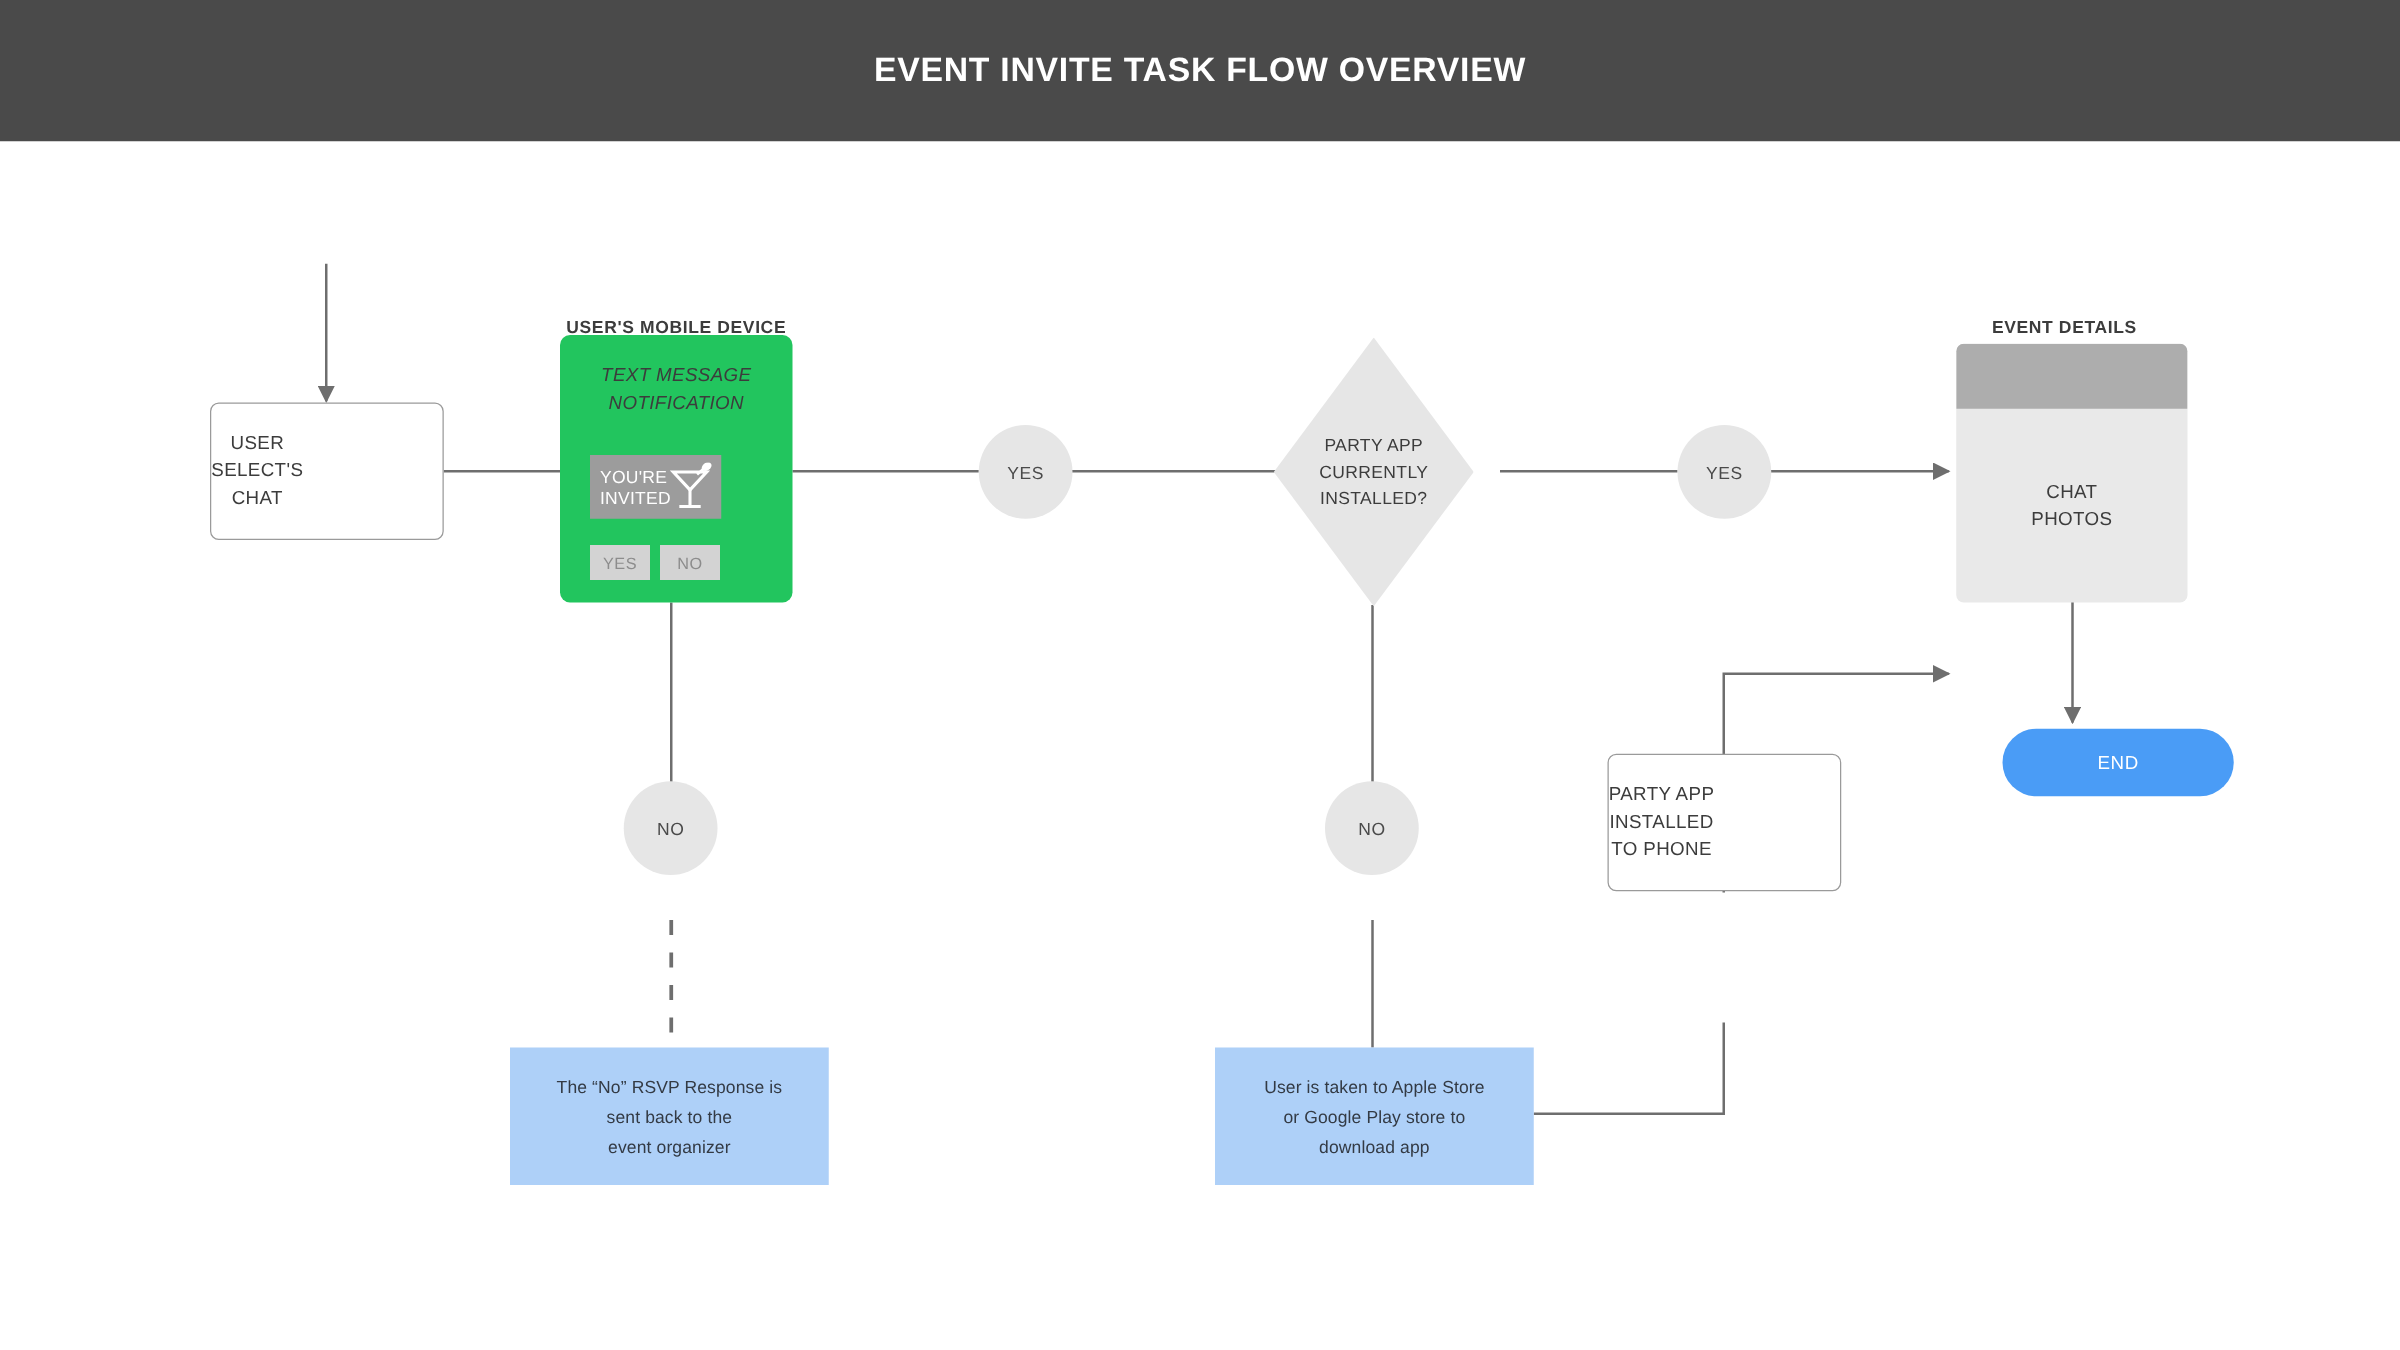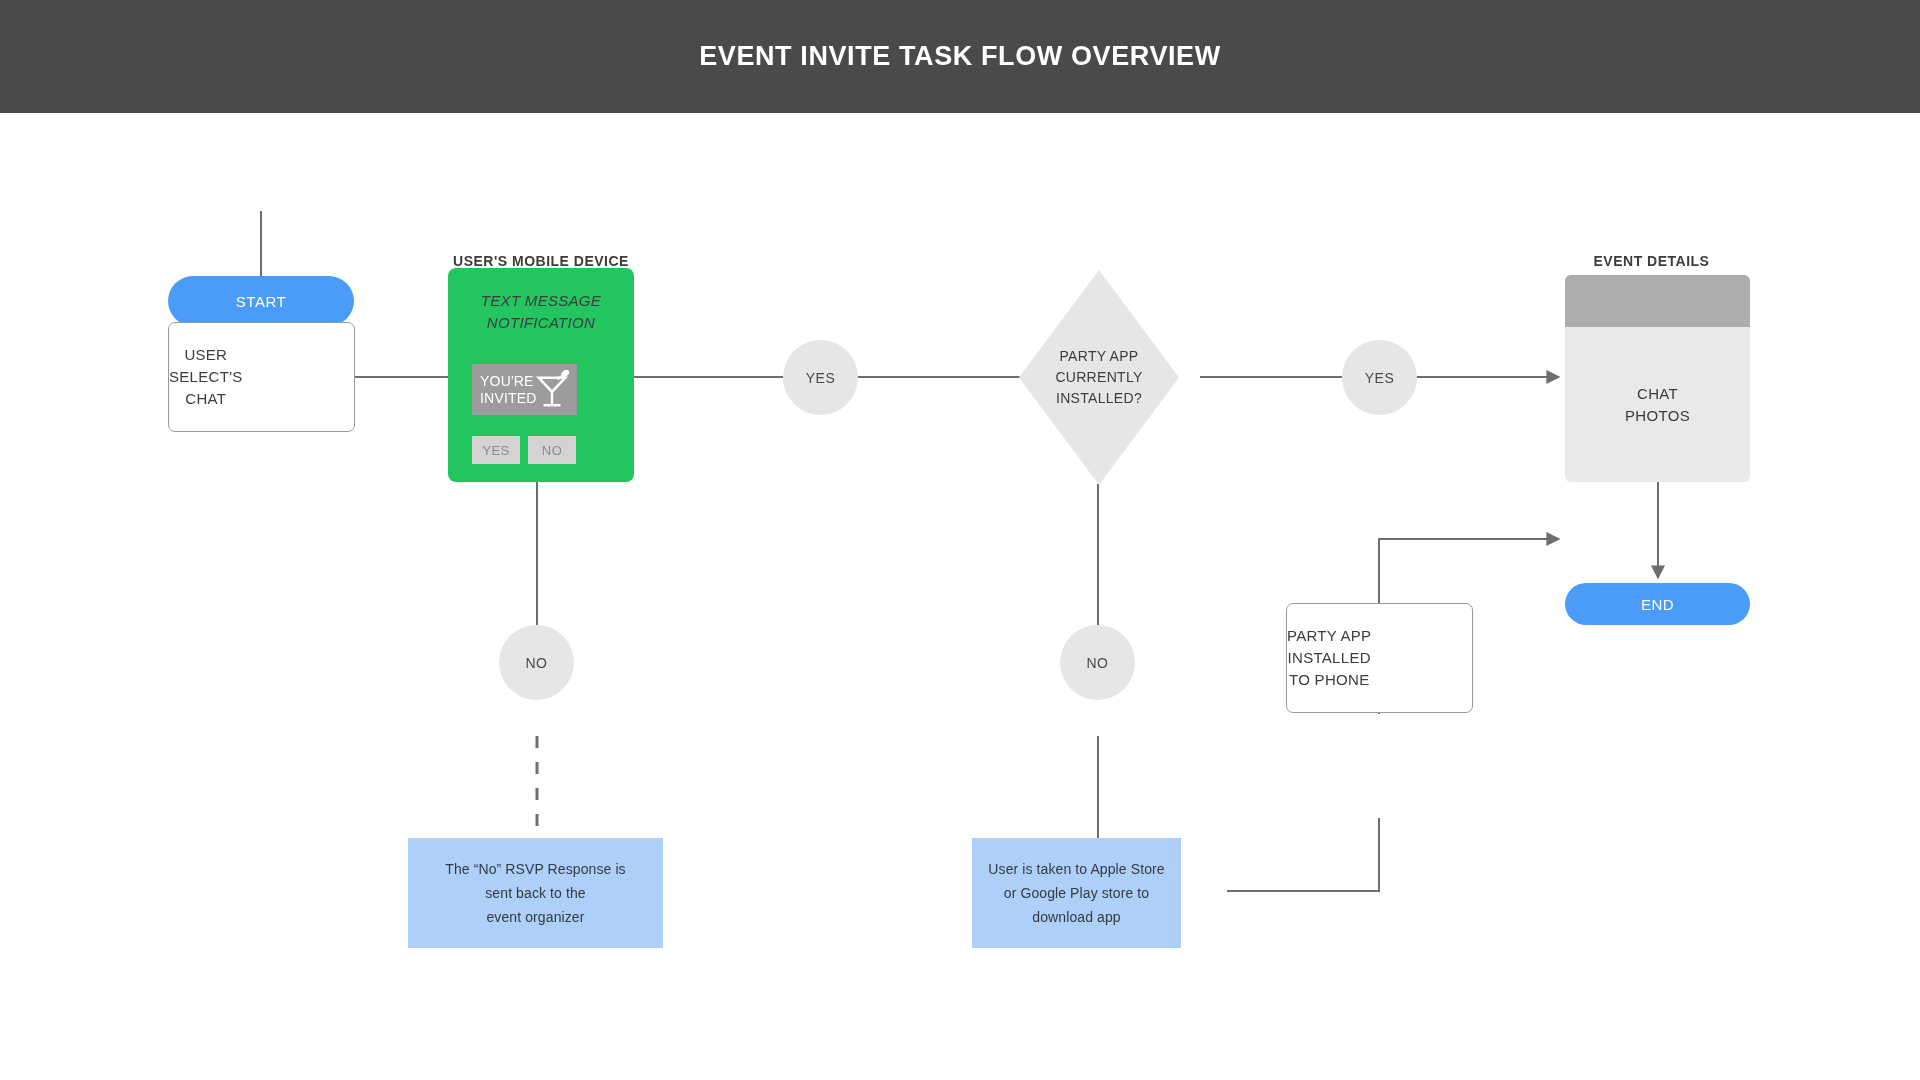--- a/index.html
+++ b/index.html
@@ -266,23 +266,20 @@
 
       <path d="M 1416 264 L 1559 264" stroke="#6e6e6e" stroke-width="2" fill="none" marker-end="url(#arrow)"></path>
 
       <path d="M 1227 778 L 1379 778 L 1379 705" stroke="#6e6e6e" stroke-width="2" fill="none"></path>
 
       <path d="M 1379 601 L 1379 426 L 1559 426" stroke="#6e6e6e" stroke-width="2" fill="none" marker-end="url(#arrow)"></path>
 
       <path d="M 1658 368 L 1658 465" stroke="#6e6e6e" stroke-width="2" fill="none" marker-end="url(#arrow)"></path>
     </svg>
 
-    <div class="node pill" style="left:168px; top:163px; width:186px; height:50px;">
-      <span>START</span>
-    </div>
 
     <div class="node proc-box" style="left:168px; top:209px; width:187px; height:110px; white-space:pre-line;">
       <span>USER
 SELECT'S
 CHAT</span>
     </div>
 
     <div class="group-caption" style="left:448px; top:140px; width:186px;">USER'S MOBILE DEVICE</div>
 
     <div class="phone-panel" style="left:448px; top:155px; width:186px; height:214px;">
@@ -339,30 +336,30 @@
     </div>
 
     <div class="group-caption" style="left:1559px; top:140px; width:185px;">EVENT DETAILS</div>
 
     <div class="event-card node" style="left:1565px; top:162px; width:185px; height:207px;">
       <div class="event-card-header"></div>
       <div class="event-card-body" style="white-space:pre-line;">CHAT
 PHOTOS</div>
     </div>
 
-    <div class="node pill" style="left:1565px; top:470px; width:185px; height:42px;">
+    <div class="node pill" style="left:1602px; top:470px; width:185px; height:54px;">
       <span>END</span>
     </div>
 
     <div class="note-box" style="left:408px; top:725px; width:255px; height:110px; white-space:pre-line;">
       <span>The “No” RSVP Response is
 sent back to the
 event organizer</span>
     </div>
 
-    <div class="note-box" style="left:972px; top:725px; width:209px; height:110px; white-space:pre-line;">
+    <div class="note-box" style="left:972px; top:725px; width:255px; height:110px; white-space:pre-line;">
       <span>User is taken to Apple Store
 or Google Play store to
 download app</span>
     </div>
 
   </div>
 </div>
 
 </body></html>

